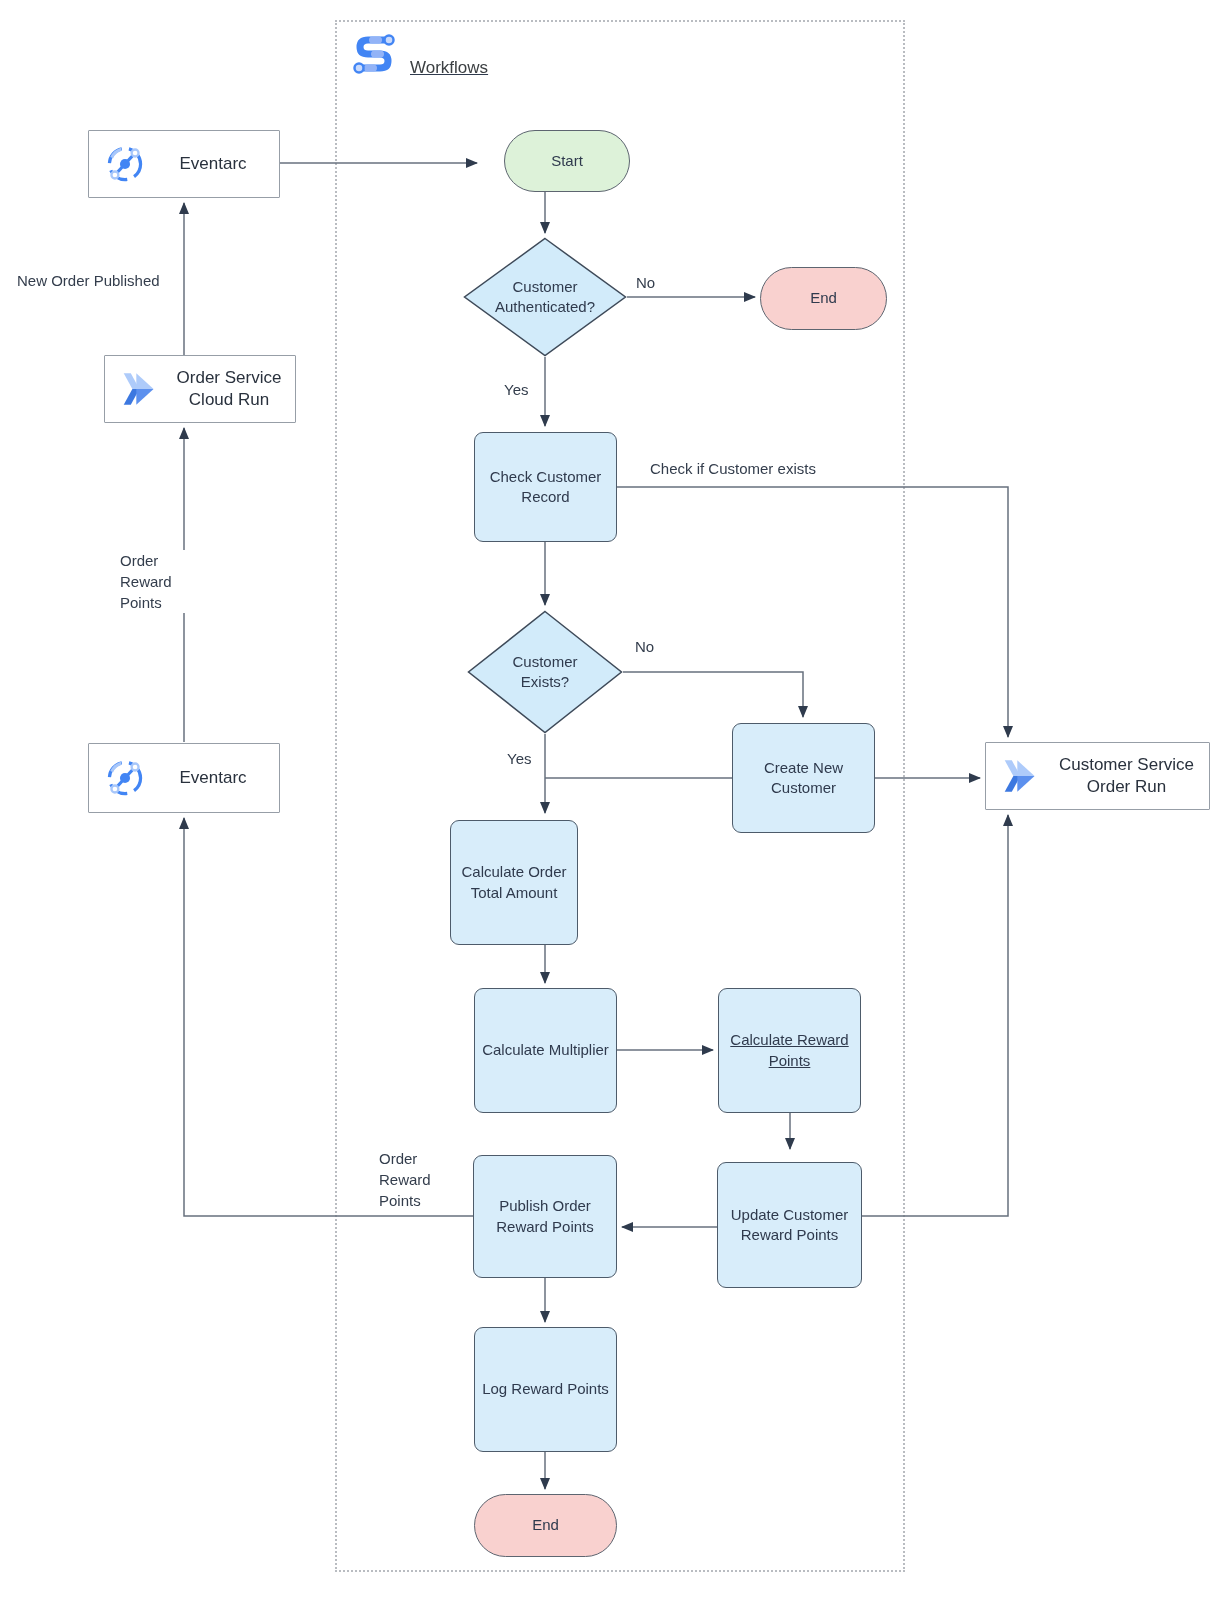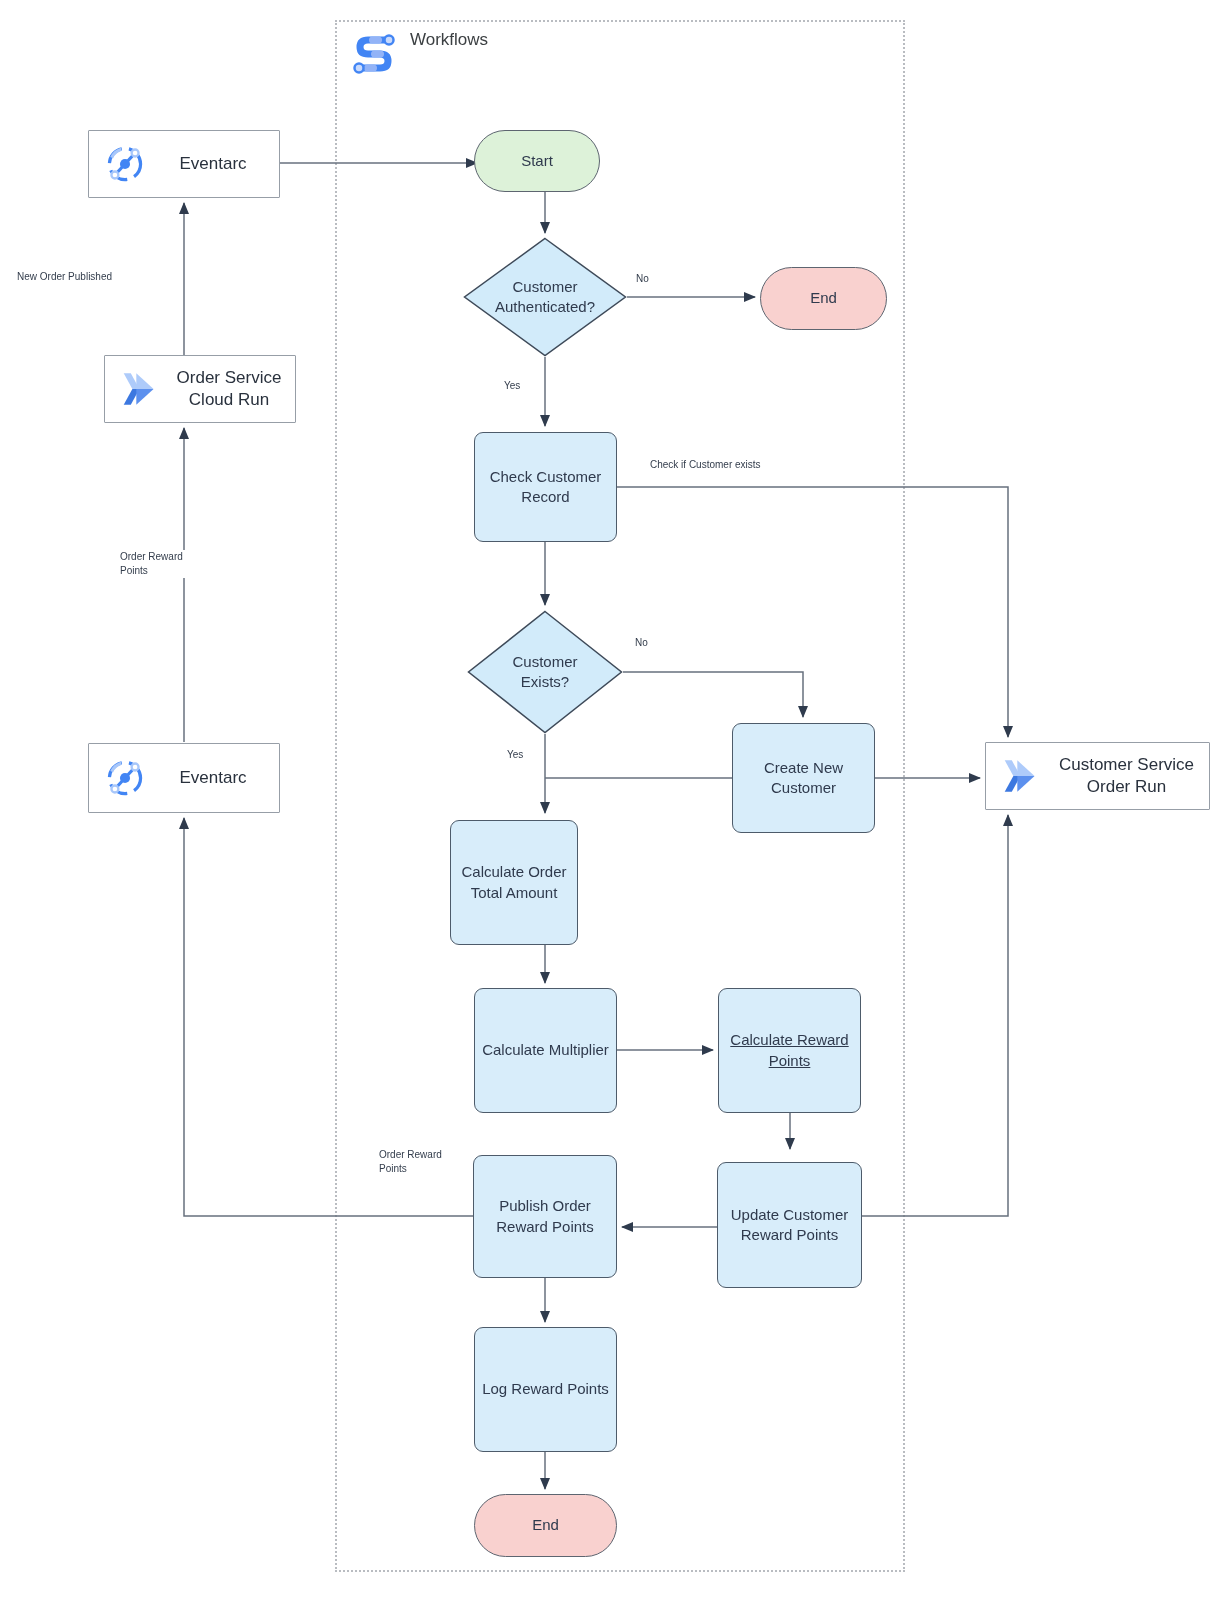--- a/index.html
+++ b/index.html
@@ -6,21 +6,21 @@
   body{
     width:1227px;height:1600px;position:relative;overflow:hidden;
     font-family:"Liberation Sans","DejaVu Sans",sans-serif;
     color:#2f3a4d;
   }
   .container-frame{
     position:absolute;left:335px;top:20px;width:570px;height:1552px;
     border:2px dotted #b9bcc1;box-sizing:border-box;background:transparent;
   }
   .frame-header{
-    position:absolute;left:350px;top:30px;display:flex;align-items:flex-start;gap:12px;
+    position:absolute;left:350px;top:30px;display:flex;align-items:flex-end;gap:12px;text-decoration:underline;
   }
   .frame-header .title{font-size:17px;color:#3c4043;}
   svg.overlay{position:absolute;left:0;top:0;width:1227px;height:1600px;pointer-events:none;}
   .edge{stroke:#67707e;stroke-width:1.5;fill:none;}
   .node{
     position:absolute;box-sizing:border-box;display:flex;align-items:center;justify-content:center;
     text-align:center;font-size:15px;line-height:1.35;padding:6px;
   }
   .process{
     background:#d8edfa;border:1.5px solid #4d5b6a;border-radius:9px;
@@ -35,21 +35,21 @@
   }
   .service .svc-label{flex:1;text-align:center;line-height:1.3;}
   .diamond{position:absolute;}
   .diamond svg{position:absolute;left:0;top:0;width:100%;height:100%;}
   .diamond .dlabel{
     position:absolute;left:0;top:0;width:100%;height:100%;
     display:flex;align-items:center;justify-content:center;text-align:center;
     font-size:15px;line-height:1.35;padding:0 26px;box-sizing:border-box;
   }
   .edge-label{
-    position:absolute;font-size:10px;color:#333d4c;line-height:1.4;background:#ffffff;
+    position:absolute;font-size:15px;color:#333d4c;line-height:1.4;background:#ffffff;
     padding:0 2px;
   }
   .icon{flex:0 0 auto;display:block;}
 </style>
 </head>
 <body>
 
 <div class="container-frame"></div>
 
 <svg class="overlay">
@@ -129,21 +129,21 @@
 <div class="service" style="left:985px;top:742px;width:225px;height:68px;">
   <svg class="icon" width="44" height="44" viewBox="0 0 56 56">
     <polygon points="6,8 15,8 26,28 17,28" fill="#aecbfa"></polygon>
     <polygon points="17,28 26,28 15,48 6,48" fill="#3c78e0"></polygon>
     <polygon points="22,8 44,28 22,28" fill="#aecbfa"></polygon>
     <polygon points="22,28 44,28 22,48" fill="#5c90ee"></polygon>
   </svg>
   <span class="svc-label">Customer Service Order Run</span>
 </div>
 
-<div class="node terminal start" style="left:474px;top:130px;width:126px;height:62px;">
+<div class="node terminal start" style="left:504px;top:130px;width:126px;height:62px;">
   <span>Start</span>
 </div>
 <div class="node terminal endnode" style="left:760px;top:267px;width:127px;height:63px;">
   <span>End</span>
 </div>
 <div class="node terminal endnode" style="left:474px;top:1494px;width:143px;height:63px;">
   <span>End</span>
 </div>
 
 <div class="diamond" style="left:463px;top:237px;width:164px;height:120px;">

